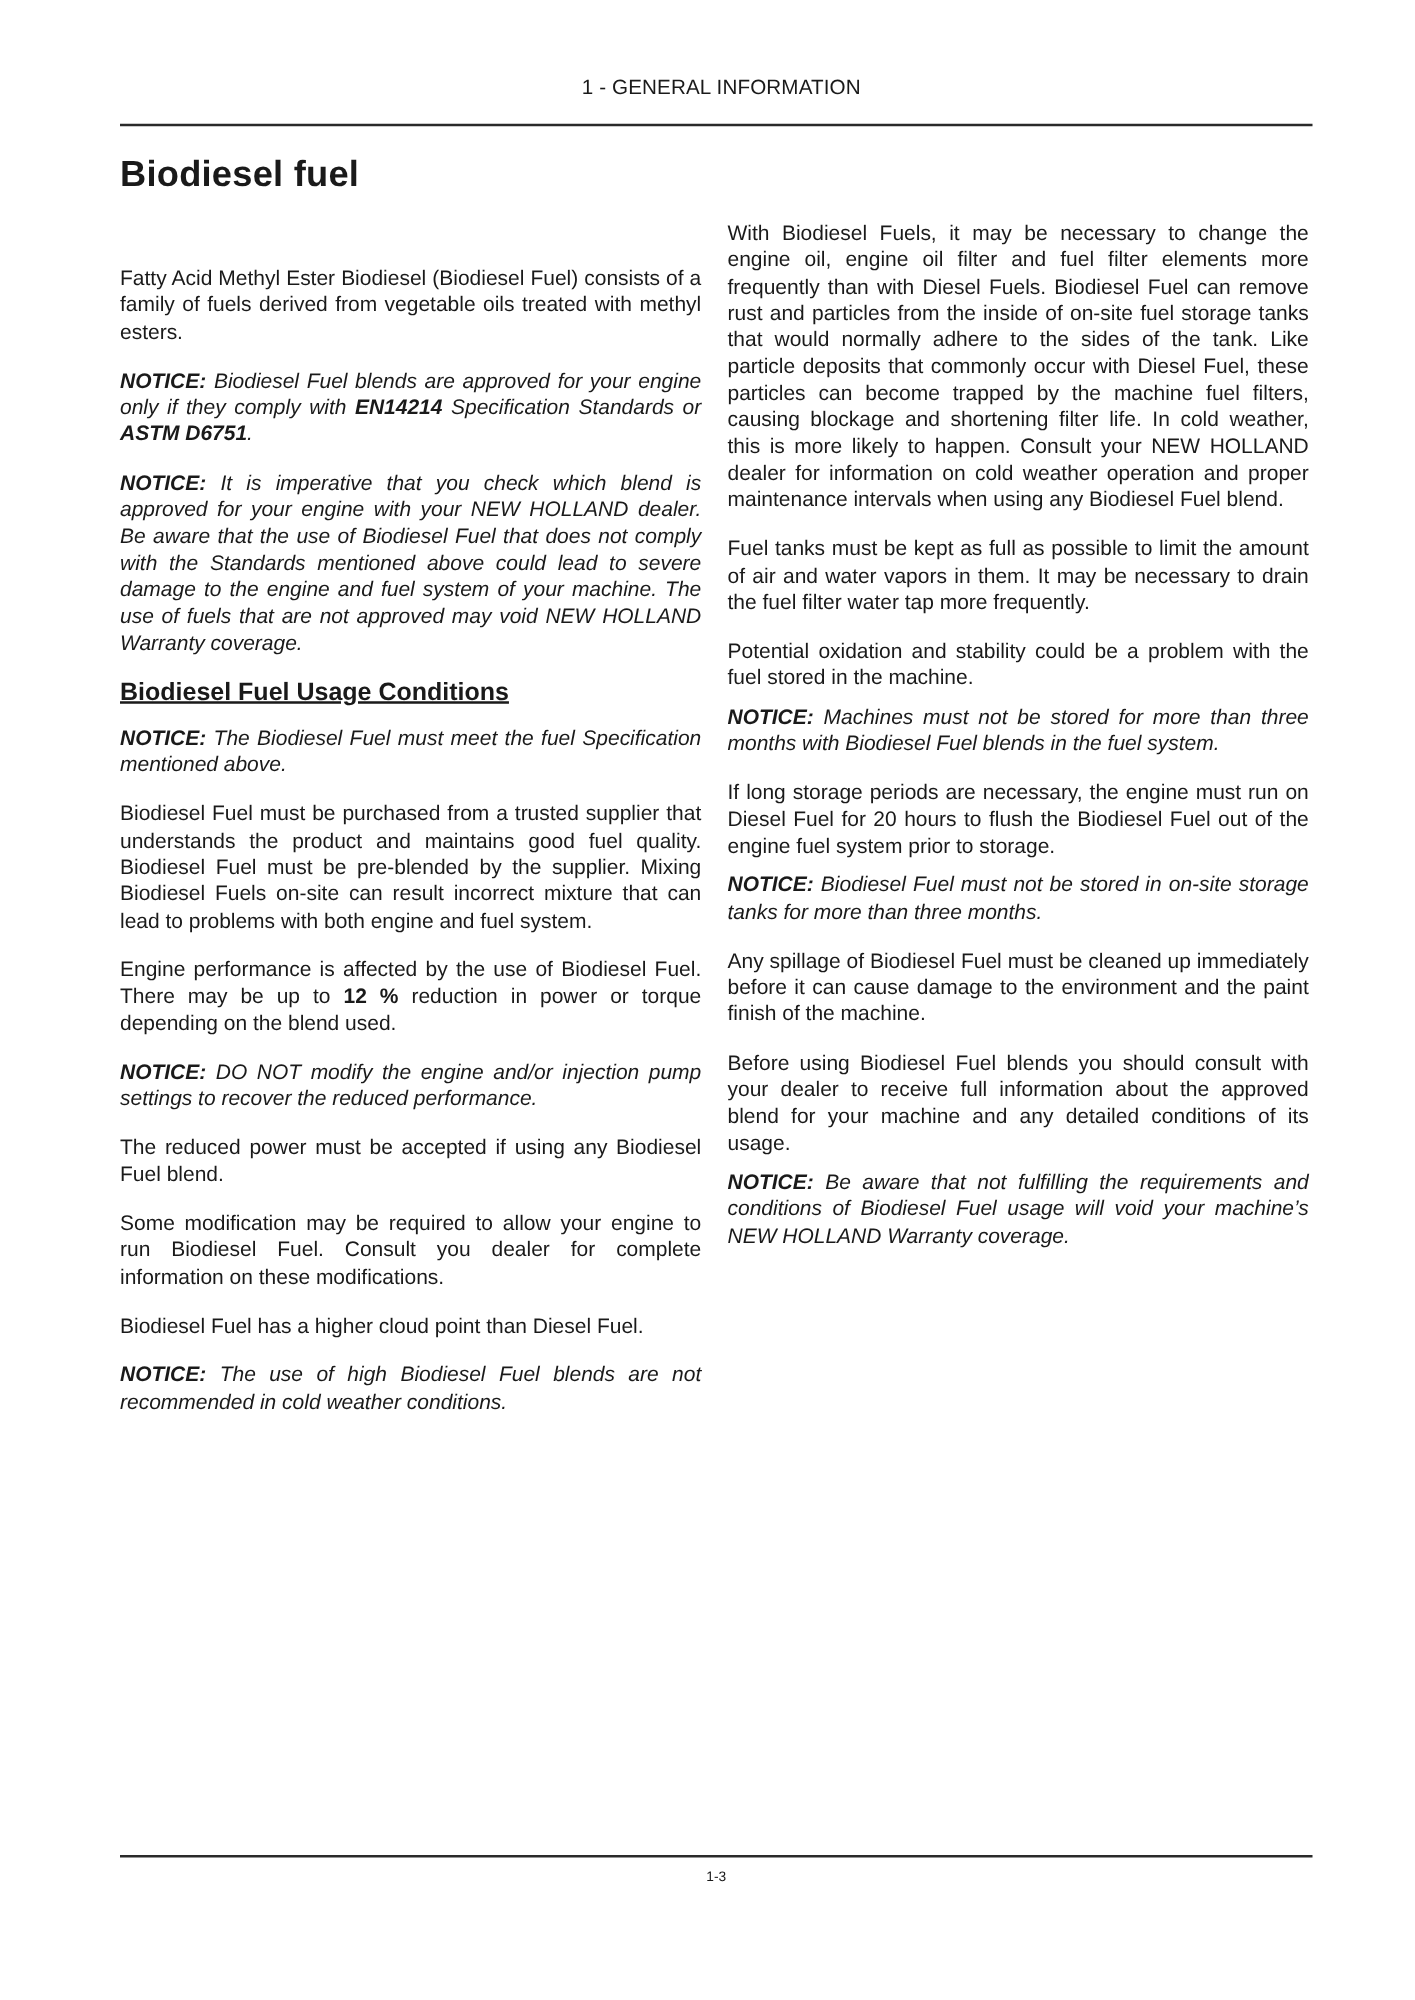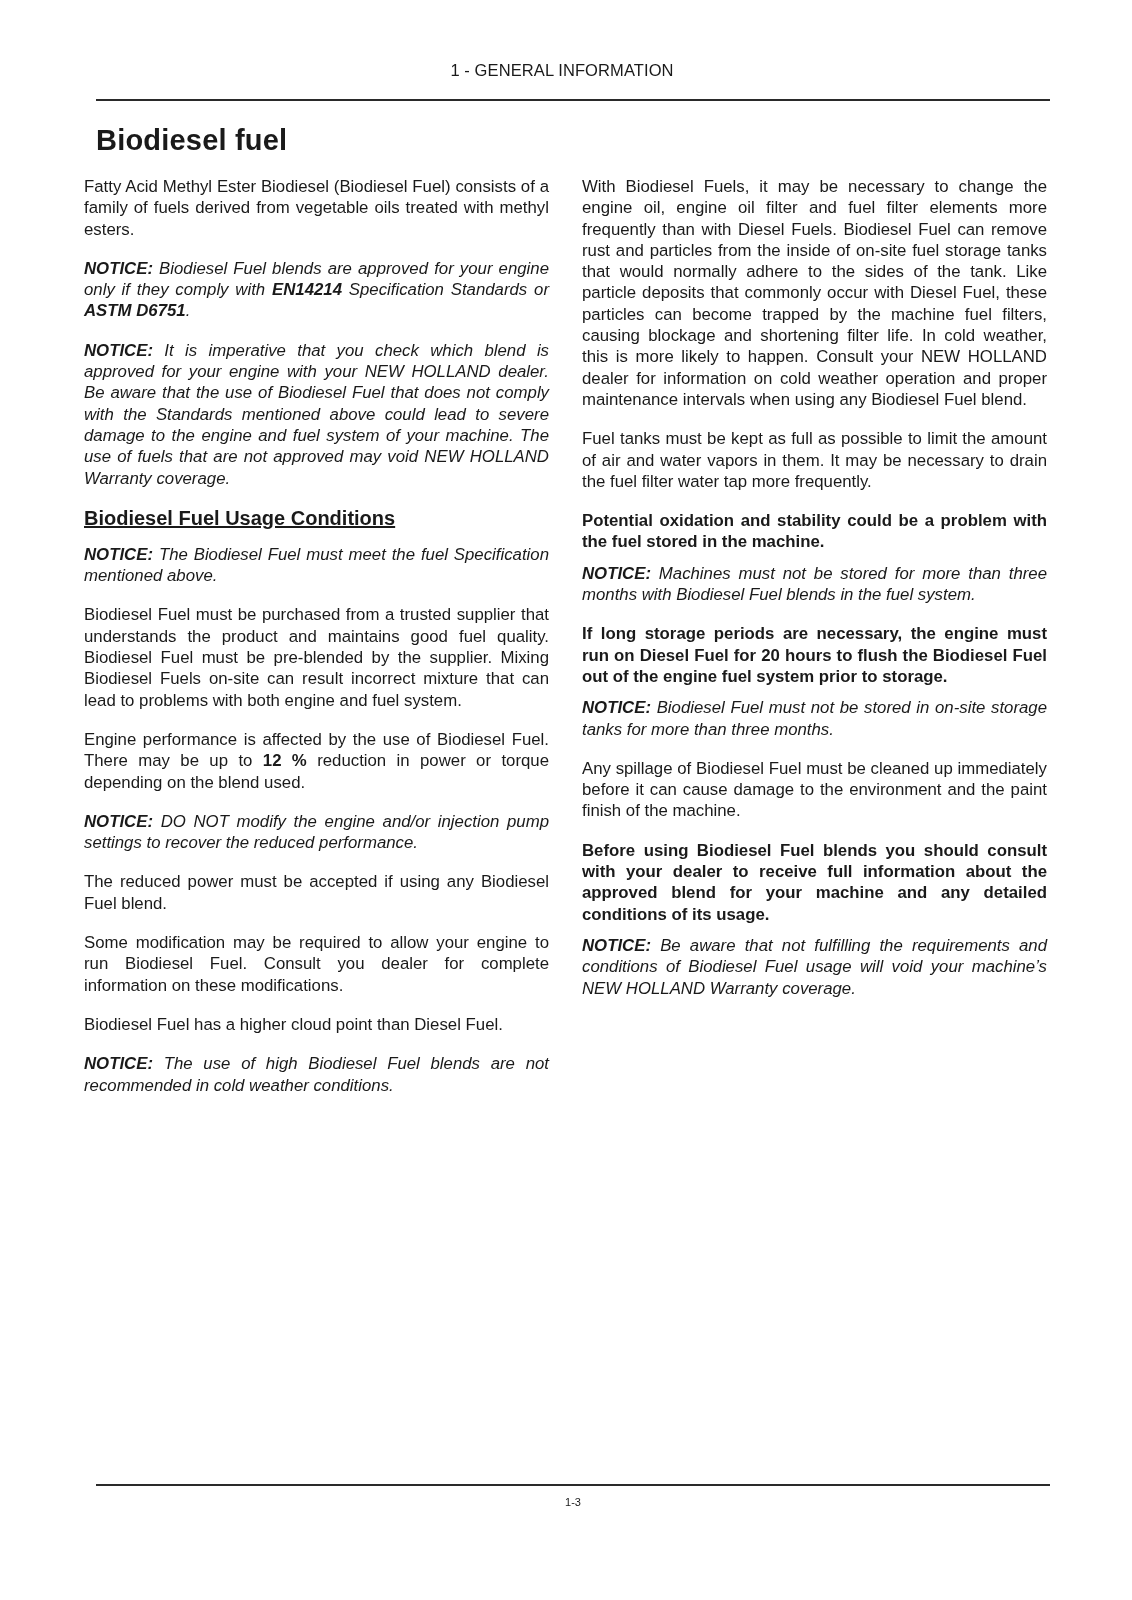--- a/index.html
+++ b/index.html
@@ -1,31 +1,31 @@
 <!DOCTYPE html>
 <html><head>
 <meta charset="utf-8">
 <style>
   html, body { margin: 0; padding: 0; background: #ffffff; }
   body { width: 1132px; height: 1600px; position: relative; overflow: hidden;
          font-family: "Liberation Sans", sans-serif; color: #1a1a1a; }
-  .page-header { position: absolute; top: 61px; left: 85px; width: 954px; text-align: center;
+  .page-header { position: absolute; top: 61px; left: 100px; width: 954px; text-align: center;
                  font-size: 16.5px; letter-spacing: 0.1px; }
   .rule { position: absolute; left: 96px; width: 954px; height: 2px; background: #2a2a2a; }
   .rule.top { top: 99px; }
   .rule.bottom { top: 1484px; }
   .page-footer { position: absolute; top: 1496px; left: 96px; width: 954px; text-align: center;
                  font-size: 11px; }
   .title { position: absolute; top: 124px; left: 96px; margin: 0; font-weight: bold;
            font-size: 29px; letter-spacing: 0.2px; }
   .col { position: absolute; top: 176px; width: 465px; }
-  .col.left { left: 84px; }
+  .col.left { left: 96px; margin-top: 36px; }
   .col.right { left: 582px; }
   p { margin: 0 0 18px 0; font-size: 16.8px; line-height: 21.3px; text-align: justify; hyphens: manual; }
-  p.tight { margin-bottom: 10px; font-weight: bold; }
+  p.tight { margin-bottom: 10px; }
   .notice { font-style: italic; }
   .notice .lbl { font-weight: bold; }
   .notice b { font-weight: bold; }
   .hl { font-weight: bold; }
   h2 { margin: 4px 0 14px 0; font-size: 20px; font-weight: bold; text-decoration: underline; }
 </style>
 </head>
 <body>
 
 <div class="page-header">1 - GENERAL INFORMATION</div>

